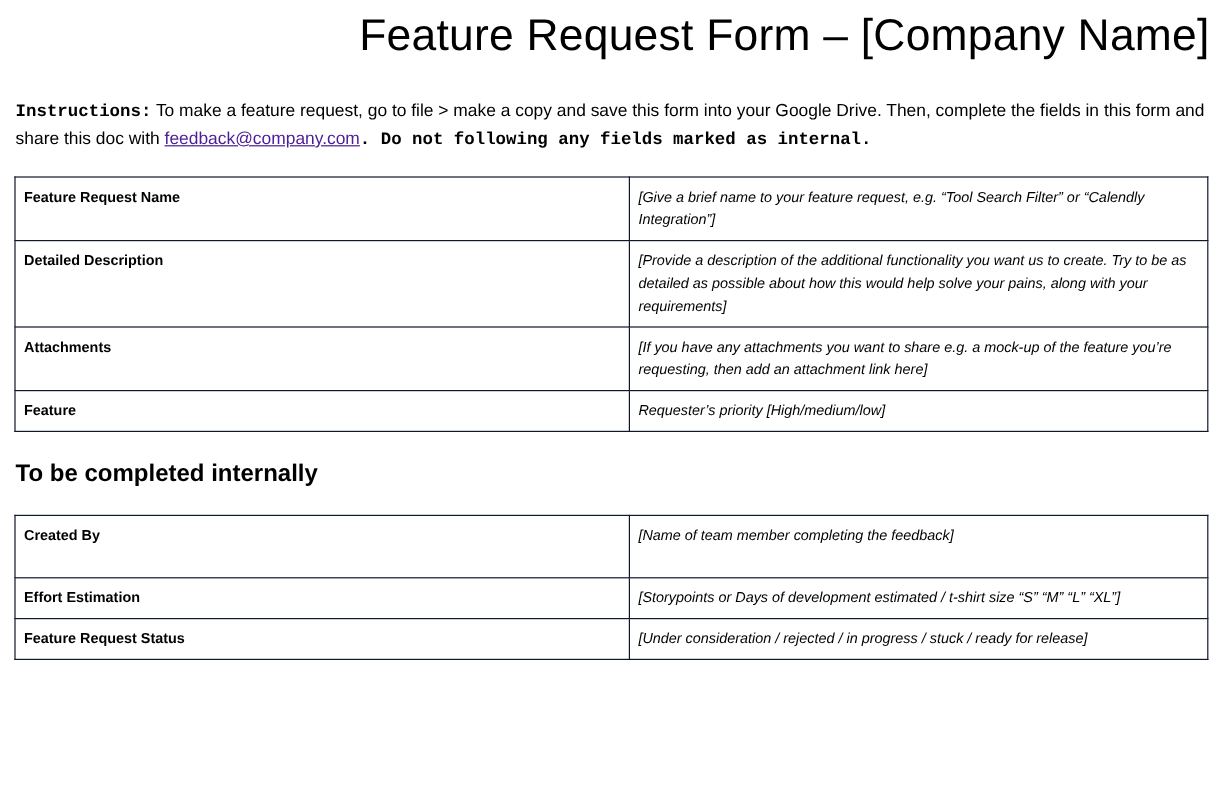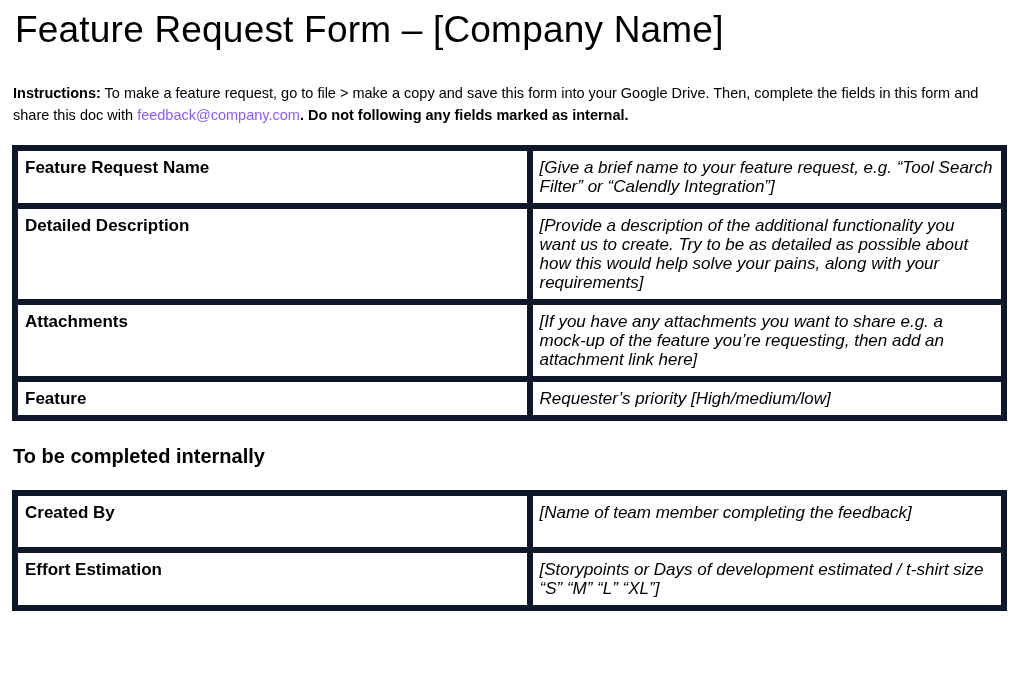--- a/index.html
+++ b/index.html
@@ -16,43 +16,45 @@
   }
   .page {
     padding: 6px 16px 0 12px;
   }
   .doc-title {
     font-size: 37px;
     font-weight: 400;
     line-height: 1.19;
     margin: 2px 0 0 3px;
     letter-spacing: 0.2px;
+    text-align: right;
   }
   .instructions {
     margin: 30px 0 0 1px;
     font-size: 14.5px;
     line-height: 22px;
     width: 998px;
   }
-  .instructions .bold { font-weight: 700; }
+  .instructions .bold { font-weight: 700; font-family: Liberation Mono, monospace; }
   .email-link {
-    color: #8b5cf6;
+    color: #4c1d95;
+    text-decoration: underline;
     cursor: pointer;
   }
   table.form-table {
     border-collapse: collapse;
     width: 995px;
     margin-top: 19px;
     table-layout: fixed;
   }
   table.form-table td {
-    border: 6px solid #0f172a;
+    border: 1px solid #0f172a;
     vertical-align: top;
     padding: 7px 7px;
-    font-size: 17px;
+    font-size: 12px;
     line-height: 19px;
   }
   td.label-cell {
     width: 50%;
     font-weight: 700;
   }
   td.value-cell {
     font-style: italic;
   }
   tr.row-tall td { height: 37px; }
@@ -97,16 +99,20 @@
   <table class="form-table" style="margin-top:12px;">
     <tbody>
       <tr class="row-tall">
         <td class="label-cell">Created By</td>
         <td class="value-cell">[Name of team member completing the feedback]</td>
       </tr>
       <tr>
         <td class="label-cell">Effort Estimation</td>
         <td class="value-cell">[Storypoints or Days of development estimated / t-shirt size “S” “M” “L” “XL”]</td>
       </tr>
+      <tr>
+        <td class="label-cell">Feature Request Status</td>
+        <td class="value-cell">[Under consideration / rejected / in progress / stuck / ready for release]</td>
+      </tr>
     </tbody>
   </table>
 
 </div>
 
 </body></html>

